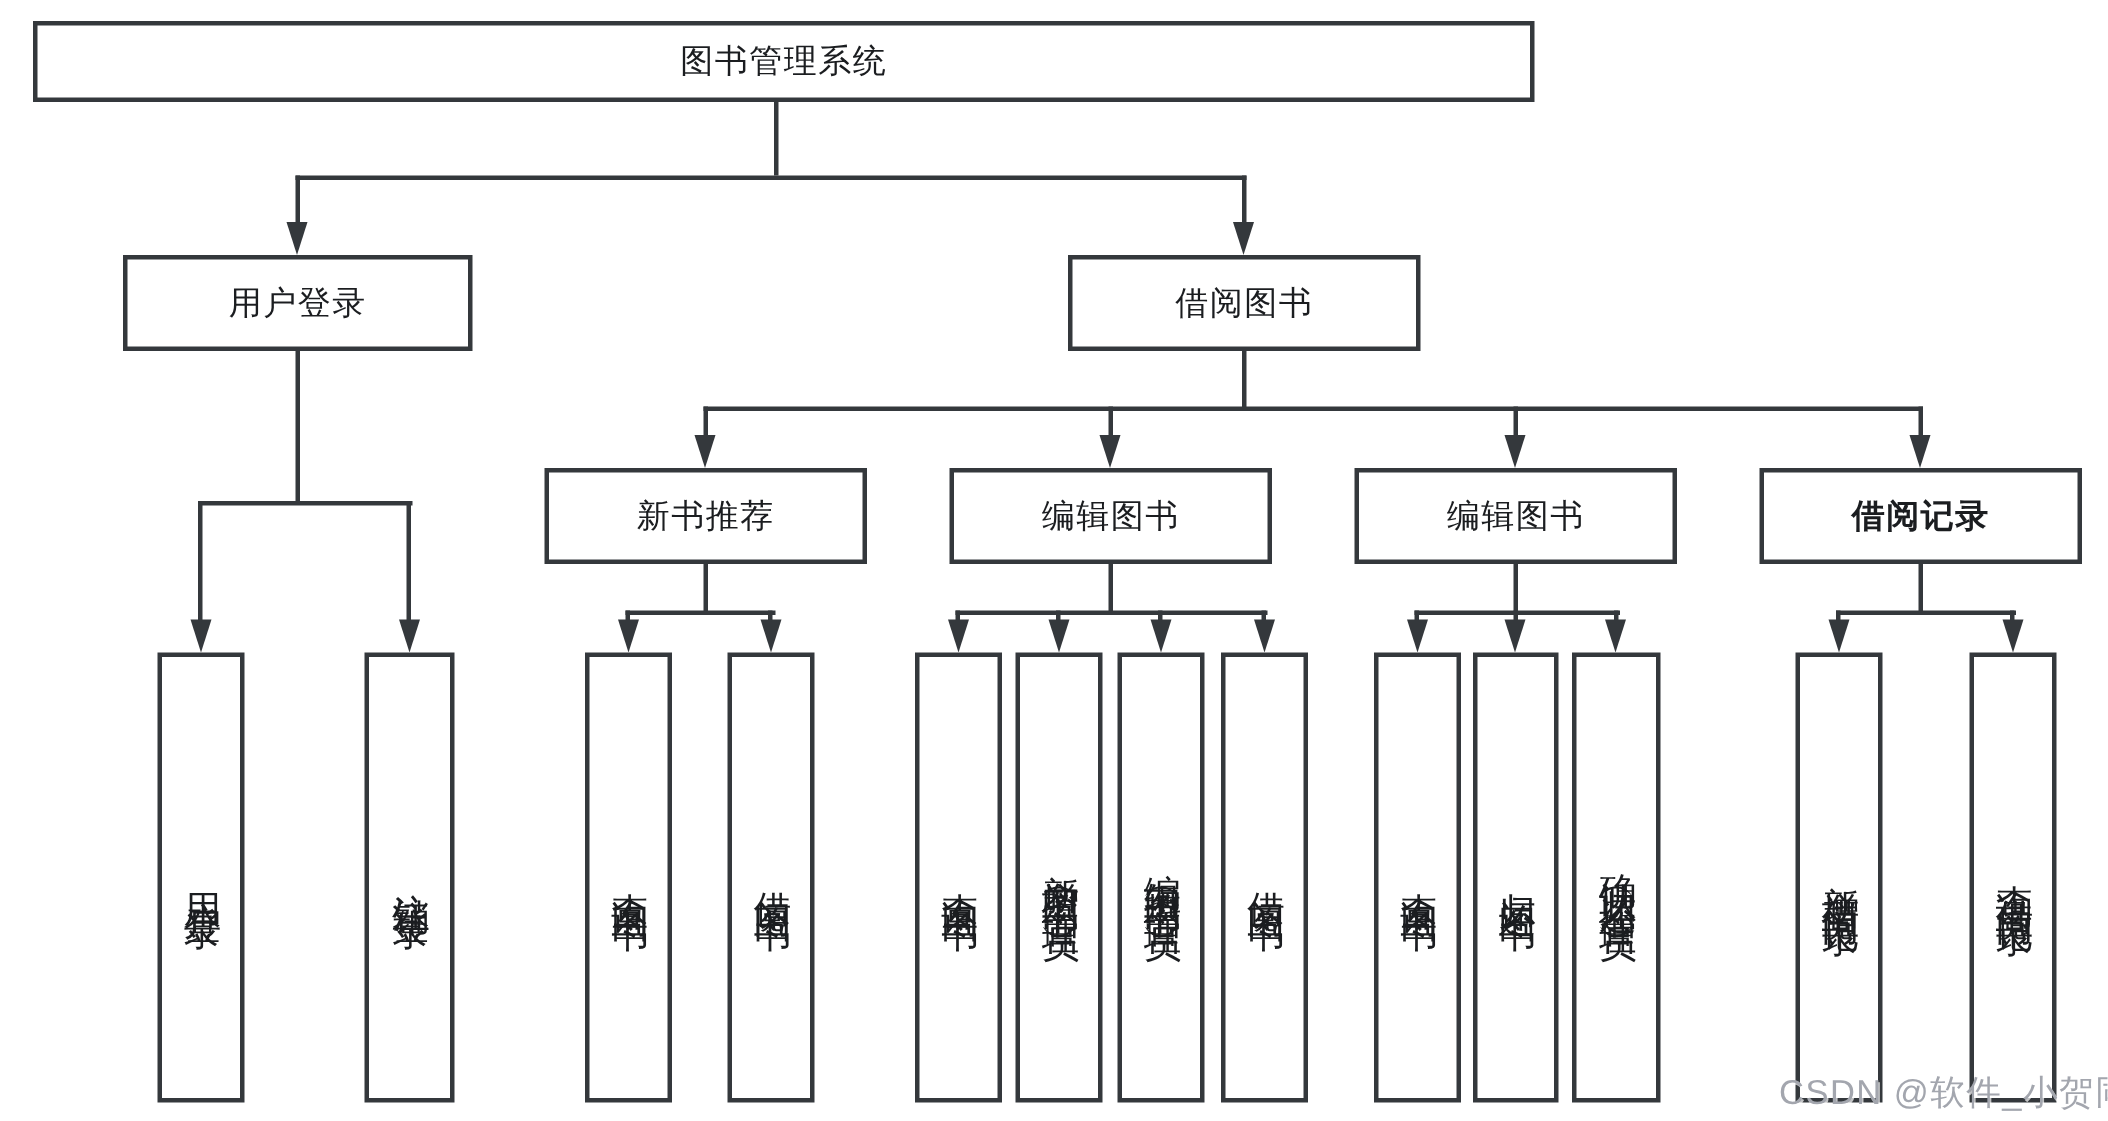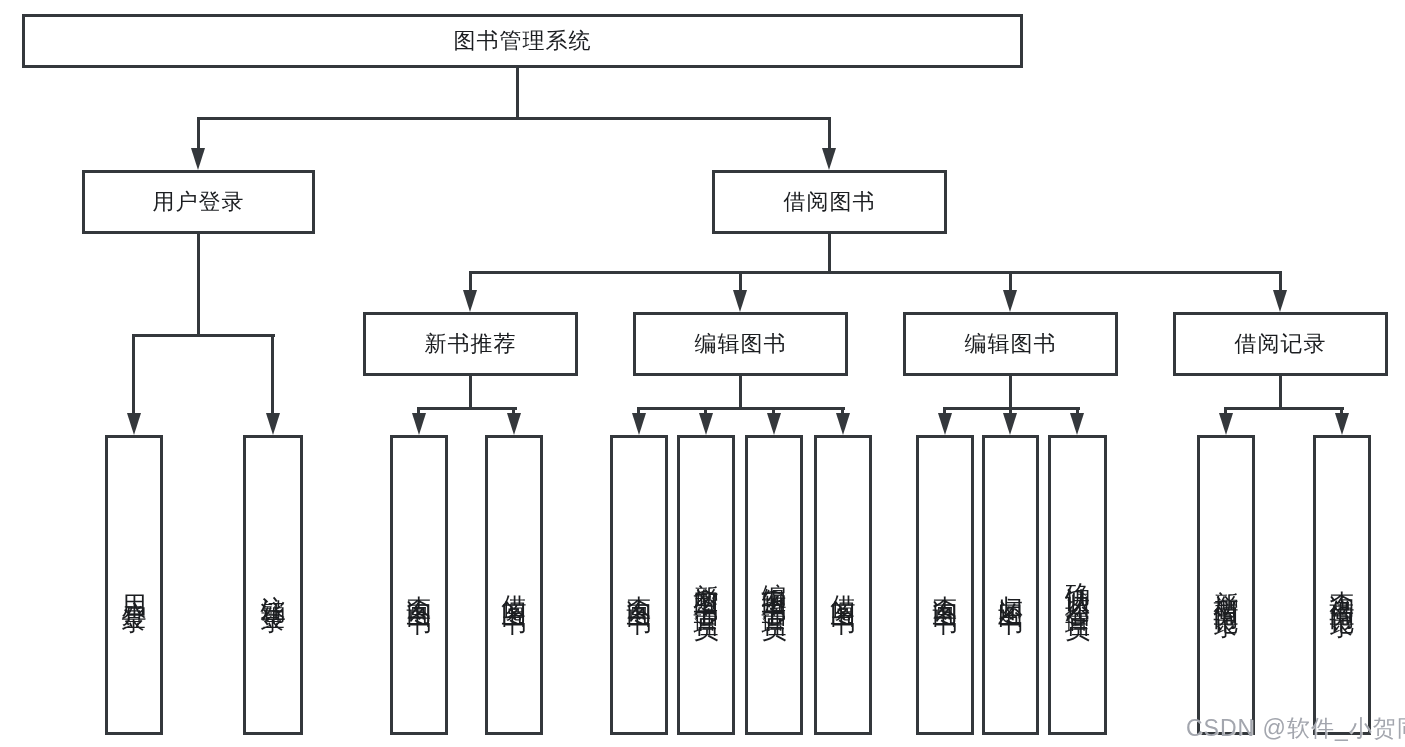--- a/index.html
+++ b/index.html
@@ -111,21 +111,21 @@
 
   <div class="node h" style="left:363px;top:312px;width:215px;height:64px;">
     <span>新书推荐</span>
   </div>
   <div class="node h" style="left:633px;top:312px;width:215px;height:64px;">
     <span>编辑图书</span>
   </div>
   <div class="node h" style="left:903px;top:312px;width:215px;height:64px;">
     <span>编辑图书</span>
   </div>
-  <div class="node h" style="left:1173px;top:312px;width:215px;height:64px;">
+  <div class="node h" style="left:1173px;top:312px;width:215px;height:64px;font-weight:bold;">
     <span>借阅记录</span>
   </div>
 
   <i class="vl" style="left:469px;top:376px;height:32px;"></i>
   <i class="vl" style="left:739px;top:376px;height:32px;"></i>
   <i class="vl" style="left:1009px;top:376px;height:32px;"></i>
   <i class="vl" style="left:1279px;top:376px;height:32px;"></i>
 
   <i class="hl" style="left:417px;top:407px;width:100px;"></i>
   <i class="hl" style="left:637px;top:407px;width:208px;"></i>

